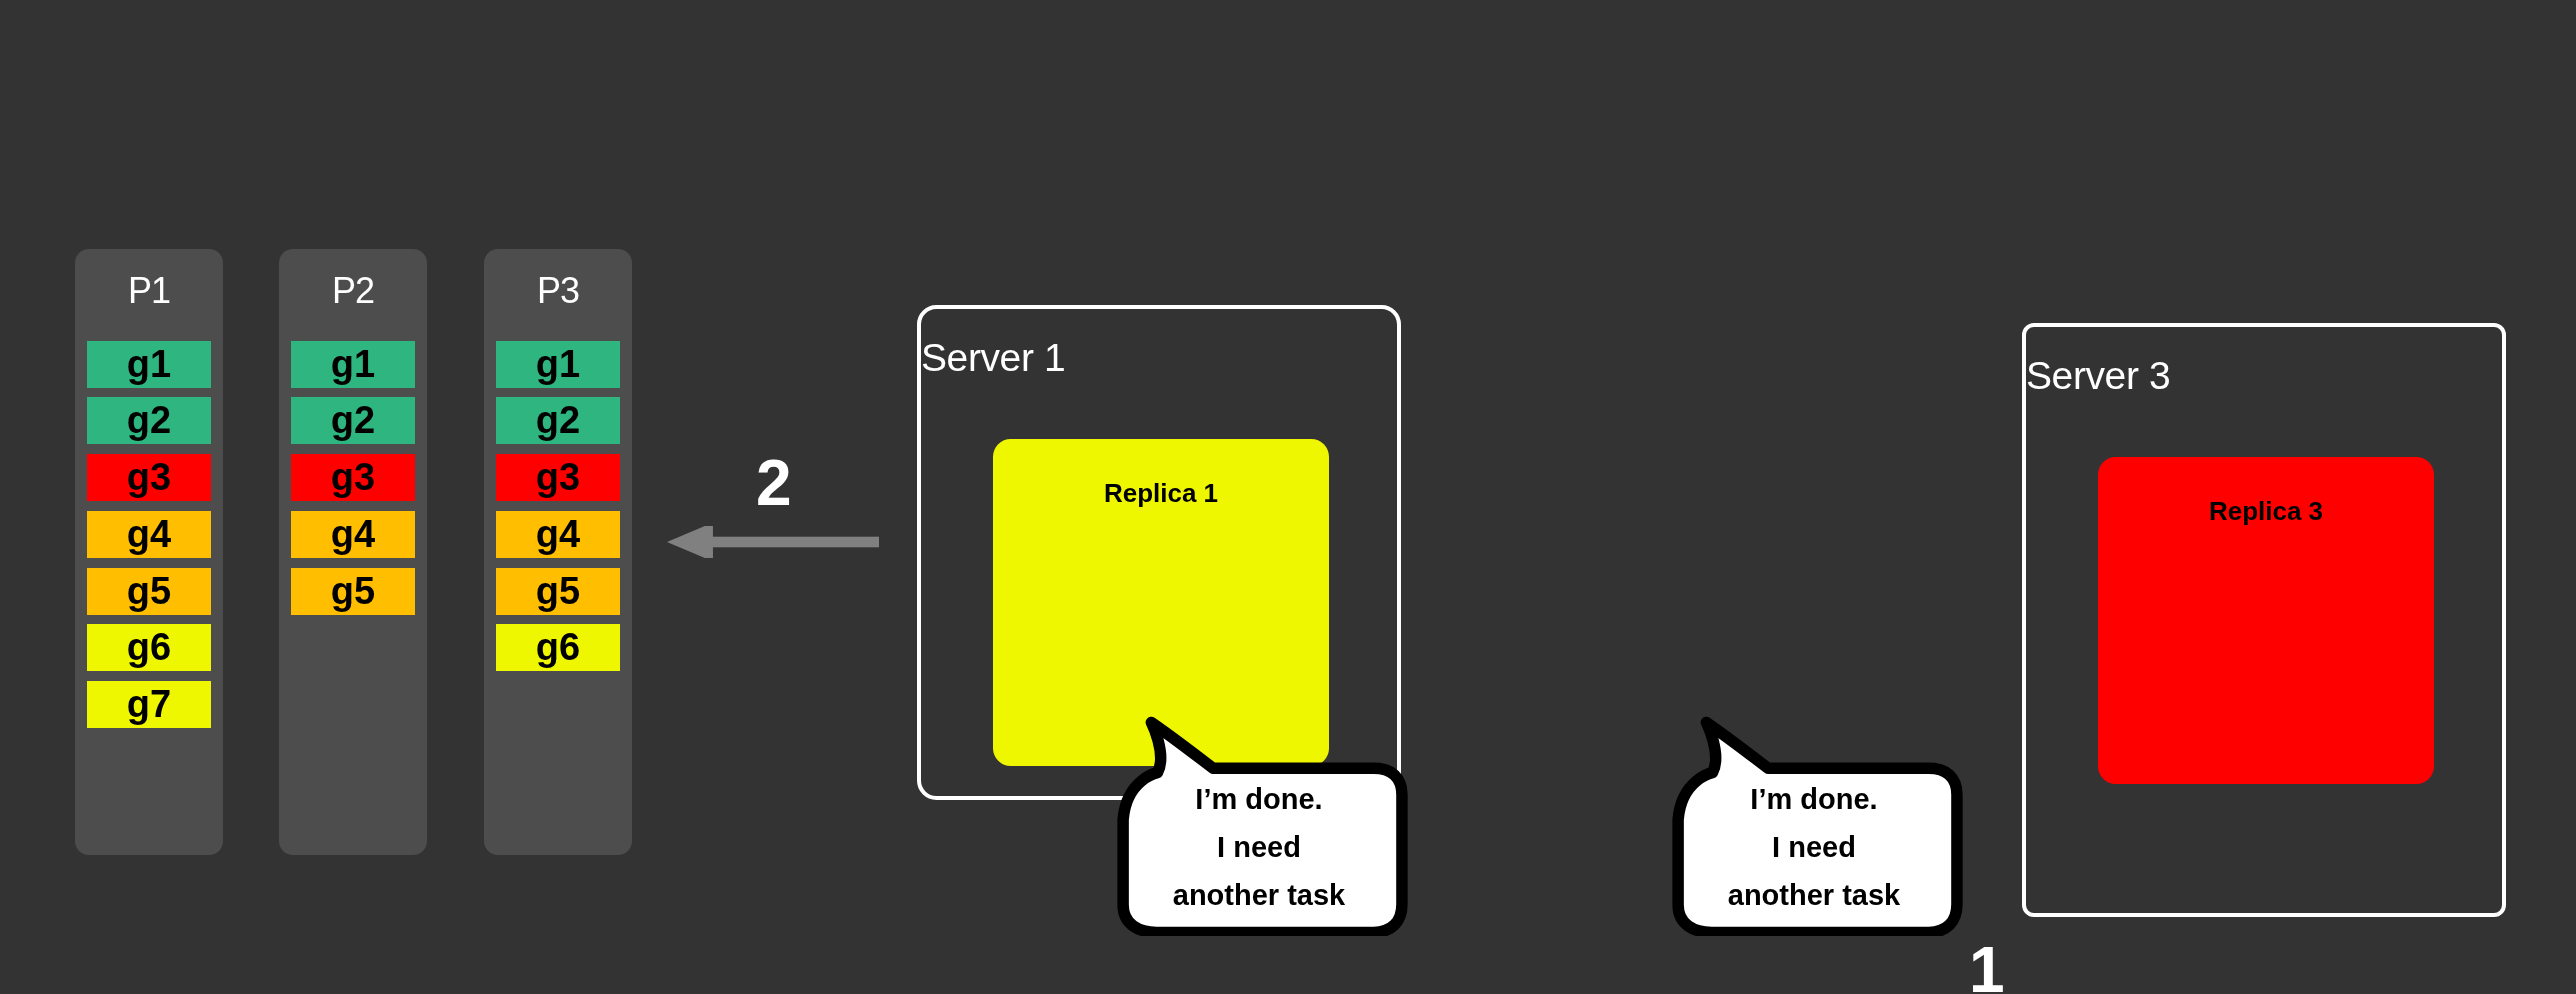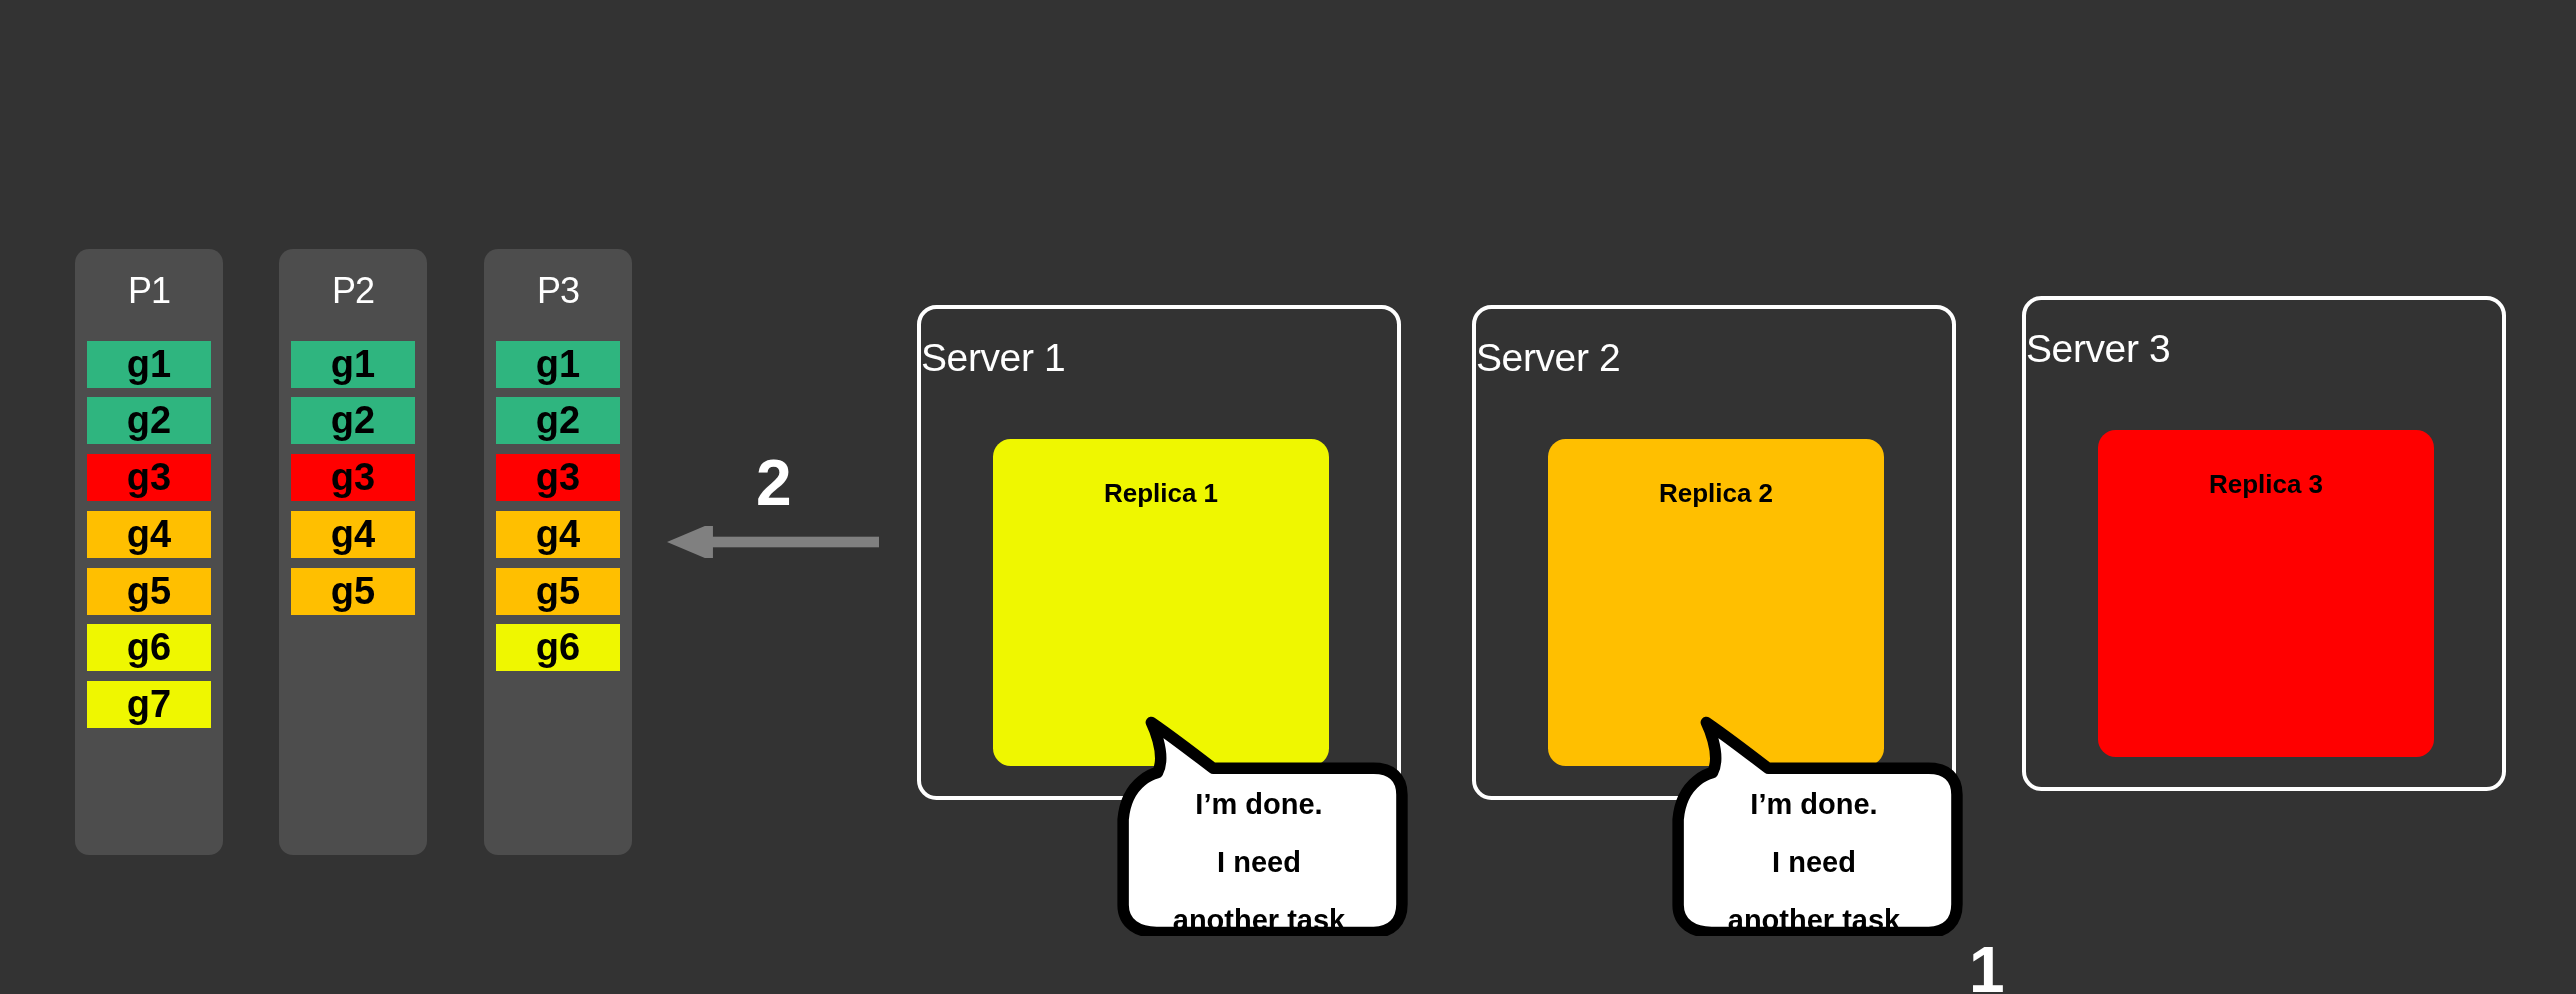--- a/index.html
+++ b/index.html
@@ -113,21 +113,21 @@
   }
   .bubble-text {
     position: absolute;
     left: 0;
     top: 95px;
     width: 300px;
     text-align: center;
     color: #000000;
     font-size: 29px;
     font-weight: bold;
-    line-height: 58px;
+    line-height: 48px;
     font-family: "Liberation Sans", sans-serif;
     white-space: pre-line;
   }
 </style>
 </head>
 <body style="background: rgb(51, 51, 51);">
 
 <div id="canvas" style="background: rgb(51, 51, 51);">
 
   <div class="partition" id="partition-0" style="left:75px; top:249px; height:606px;">
@@ -196,47 +196,41 @@
                C 332 110, 320 100, 300 100
                L 118 100
                C 118 100, 74 66, 48 48
                C 48 48, 66 84, 55 105 Z" fill="#FFFFFF" stroke="#000000" stroke-width="13" stroke-linejoin="round"></path>
     </svg>
     <div class="bubble-text">I’m done.
 I need
 another task</div>
   </div>
 
-  <div class="server" style="left:1472px; top:305px; width:484px; height:495px;">
-    <div class="server-label">Server 2</div>
-    <div class="replica" style="left:72px; top:130px; width:336px; height:327px; background:#FFBF00;">
-      <div class="replica-label">Replica 2</div>
-    </div>
-  </div>
 
   <div class="bubble-wrap" style="left:1664px; top:680px;">
     <svg class="bubble-svg" width="300" height="256" viewBox="0 0 340 290">
       <path d="M 55 105
                C 55 105, 20 112, 16 158
                L 16 255
                C 16 277, 34 286, 54 286
                L 300 286
                C 320 286, 332 274, 332 254
                L 332 130
                C 332 110, 320 100, 300 100
                L 118 100
                C 118 100, 74 66, 48 48
                C 48 48, 66 84, 55 105 Z" fill="#FFFFFF" stroke="#000000" stroke-width="13" stroke-linejoin="round"></path>
     </svg>
     <div class="bubble-text">I’m done.
 I need
 another task</div>
   </div>
 
-  <div class="server" style="left:2022px; top:296px; width:484px; height:495px;">
+  <div class="server" style="left:2022px; top:323px; width:484px; height:594px;border-radius:12px;">
     <div class="server-label">Server 3</div>
     <div class="replica" style="left:72px; top:130px; width:336px; height:327px; background:#FF0000;">
       <div class="replica-label">Replica 3</div>
     </div>
   </div>
 
   <div class="step-number" style="left:1969px; top:938px;">1</div>
 
 </div>
 

